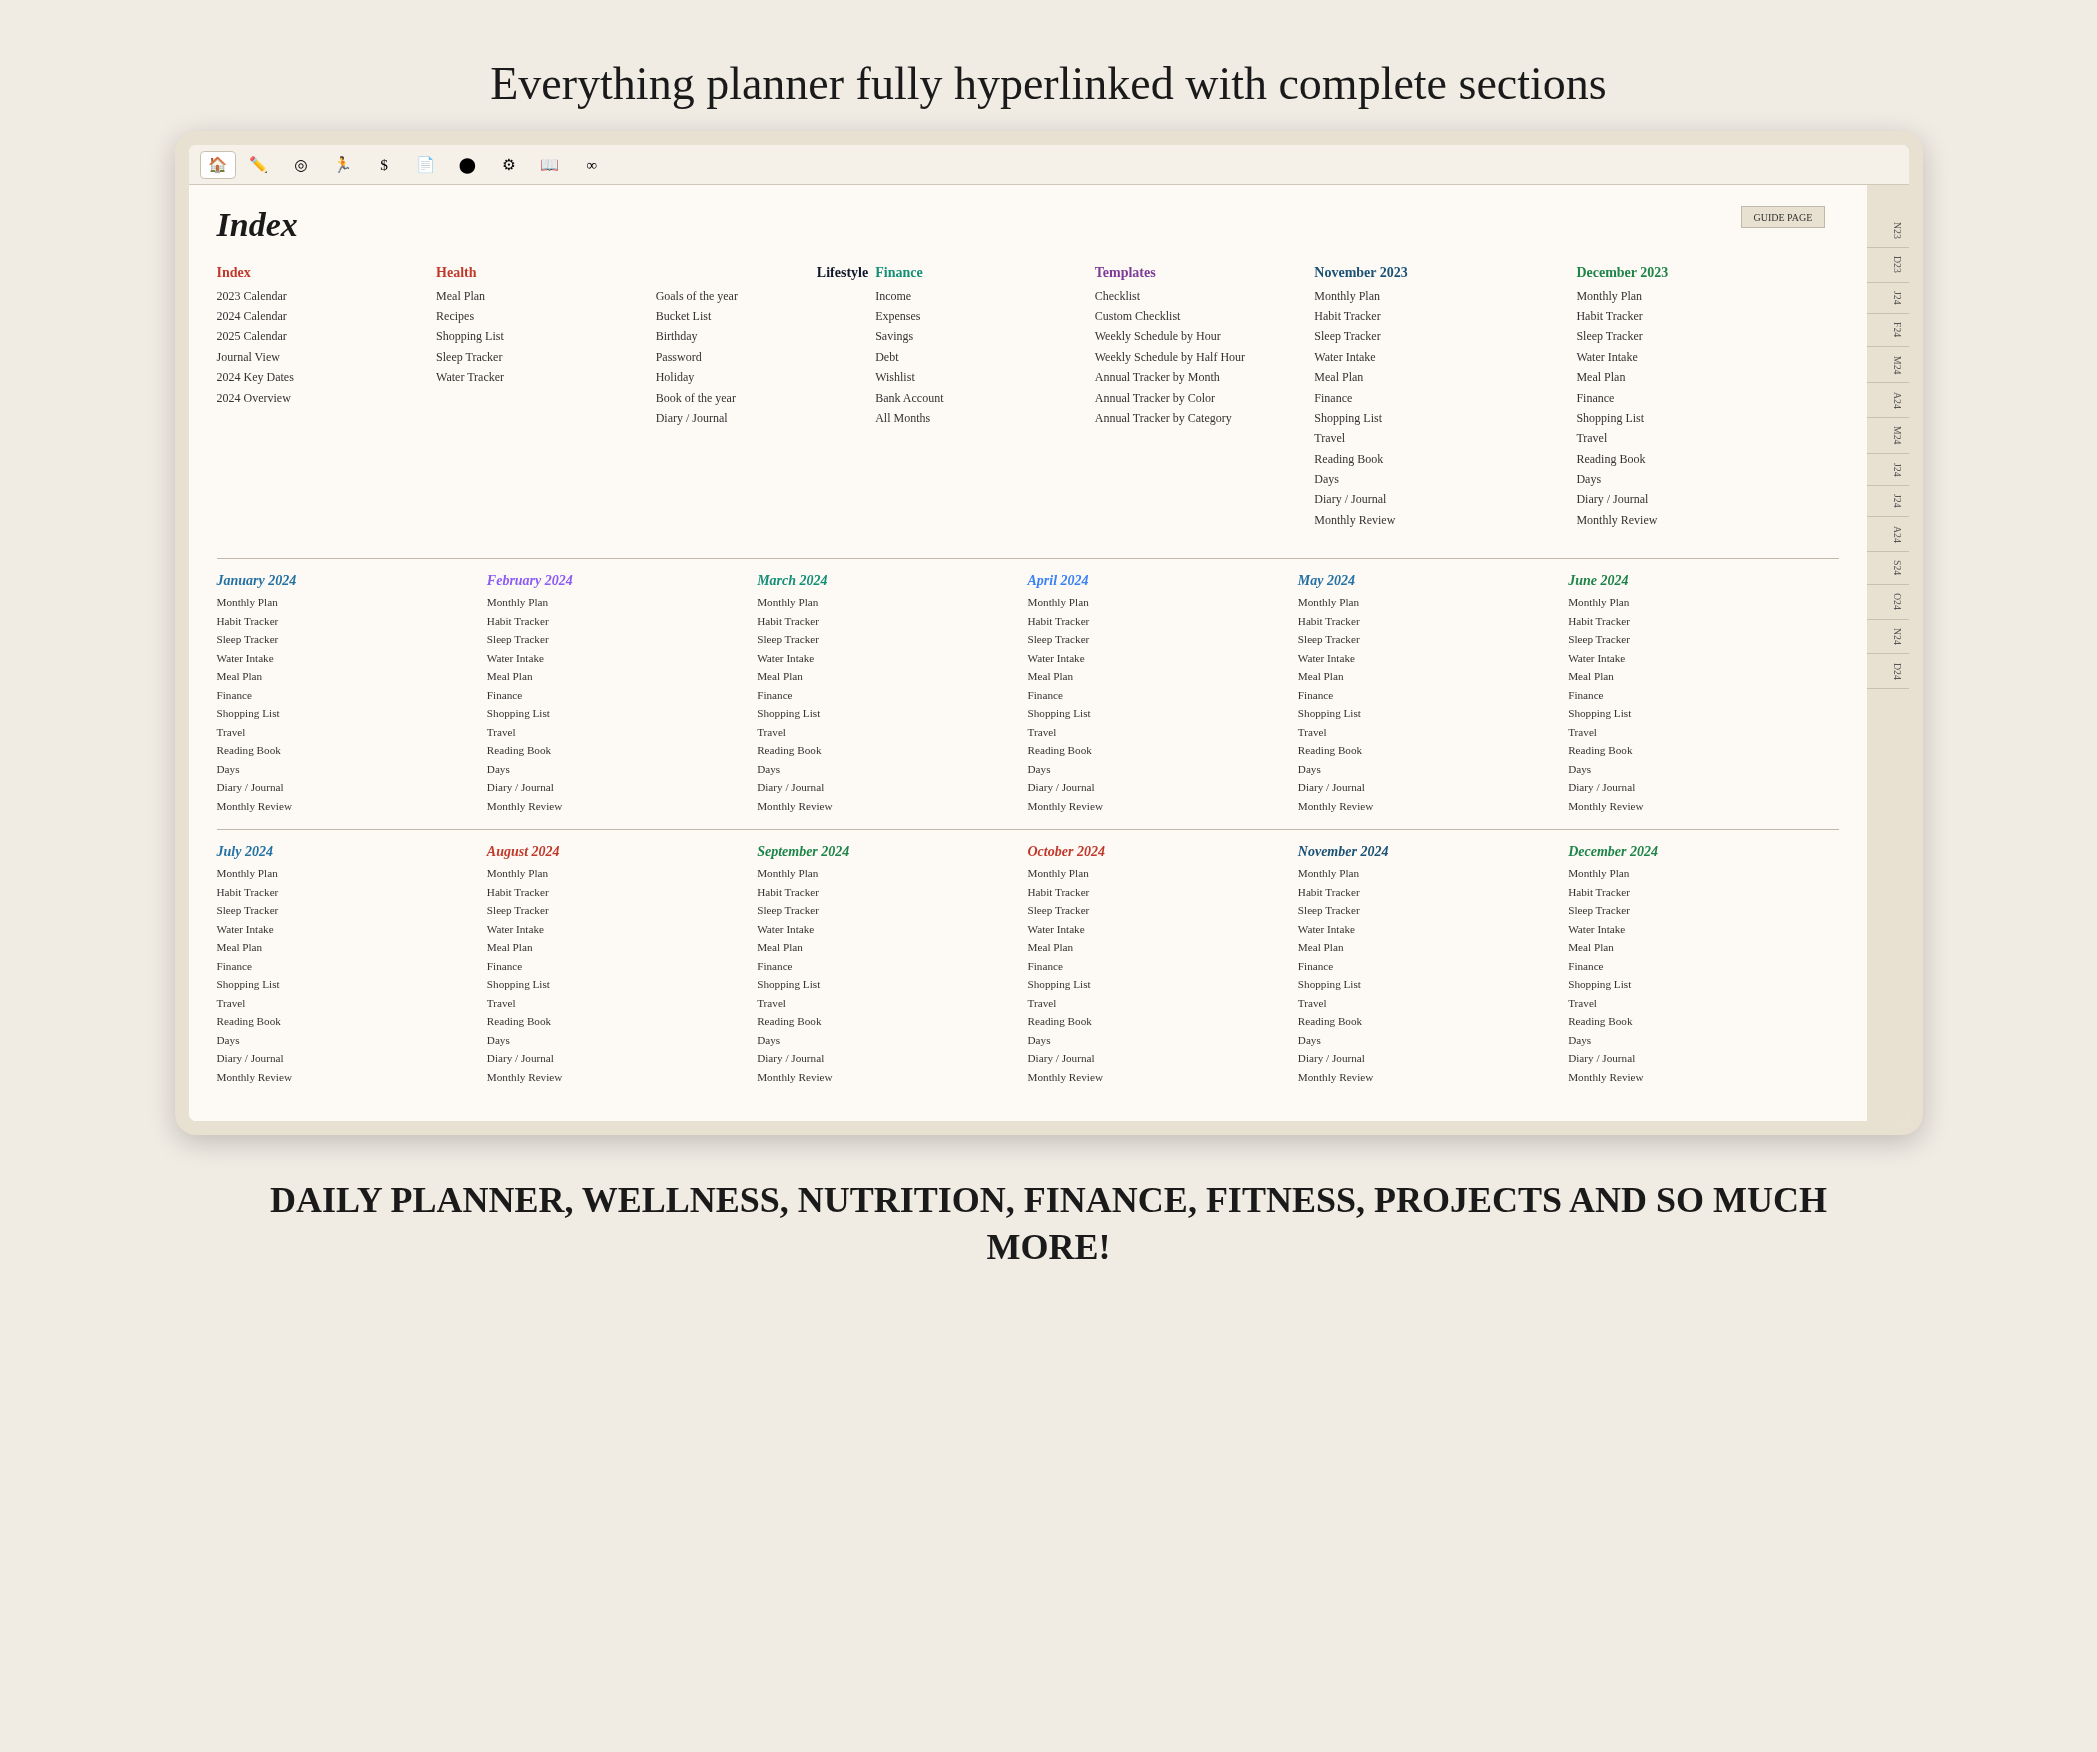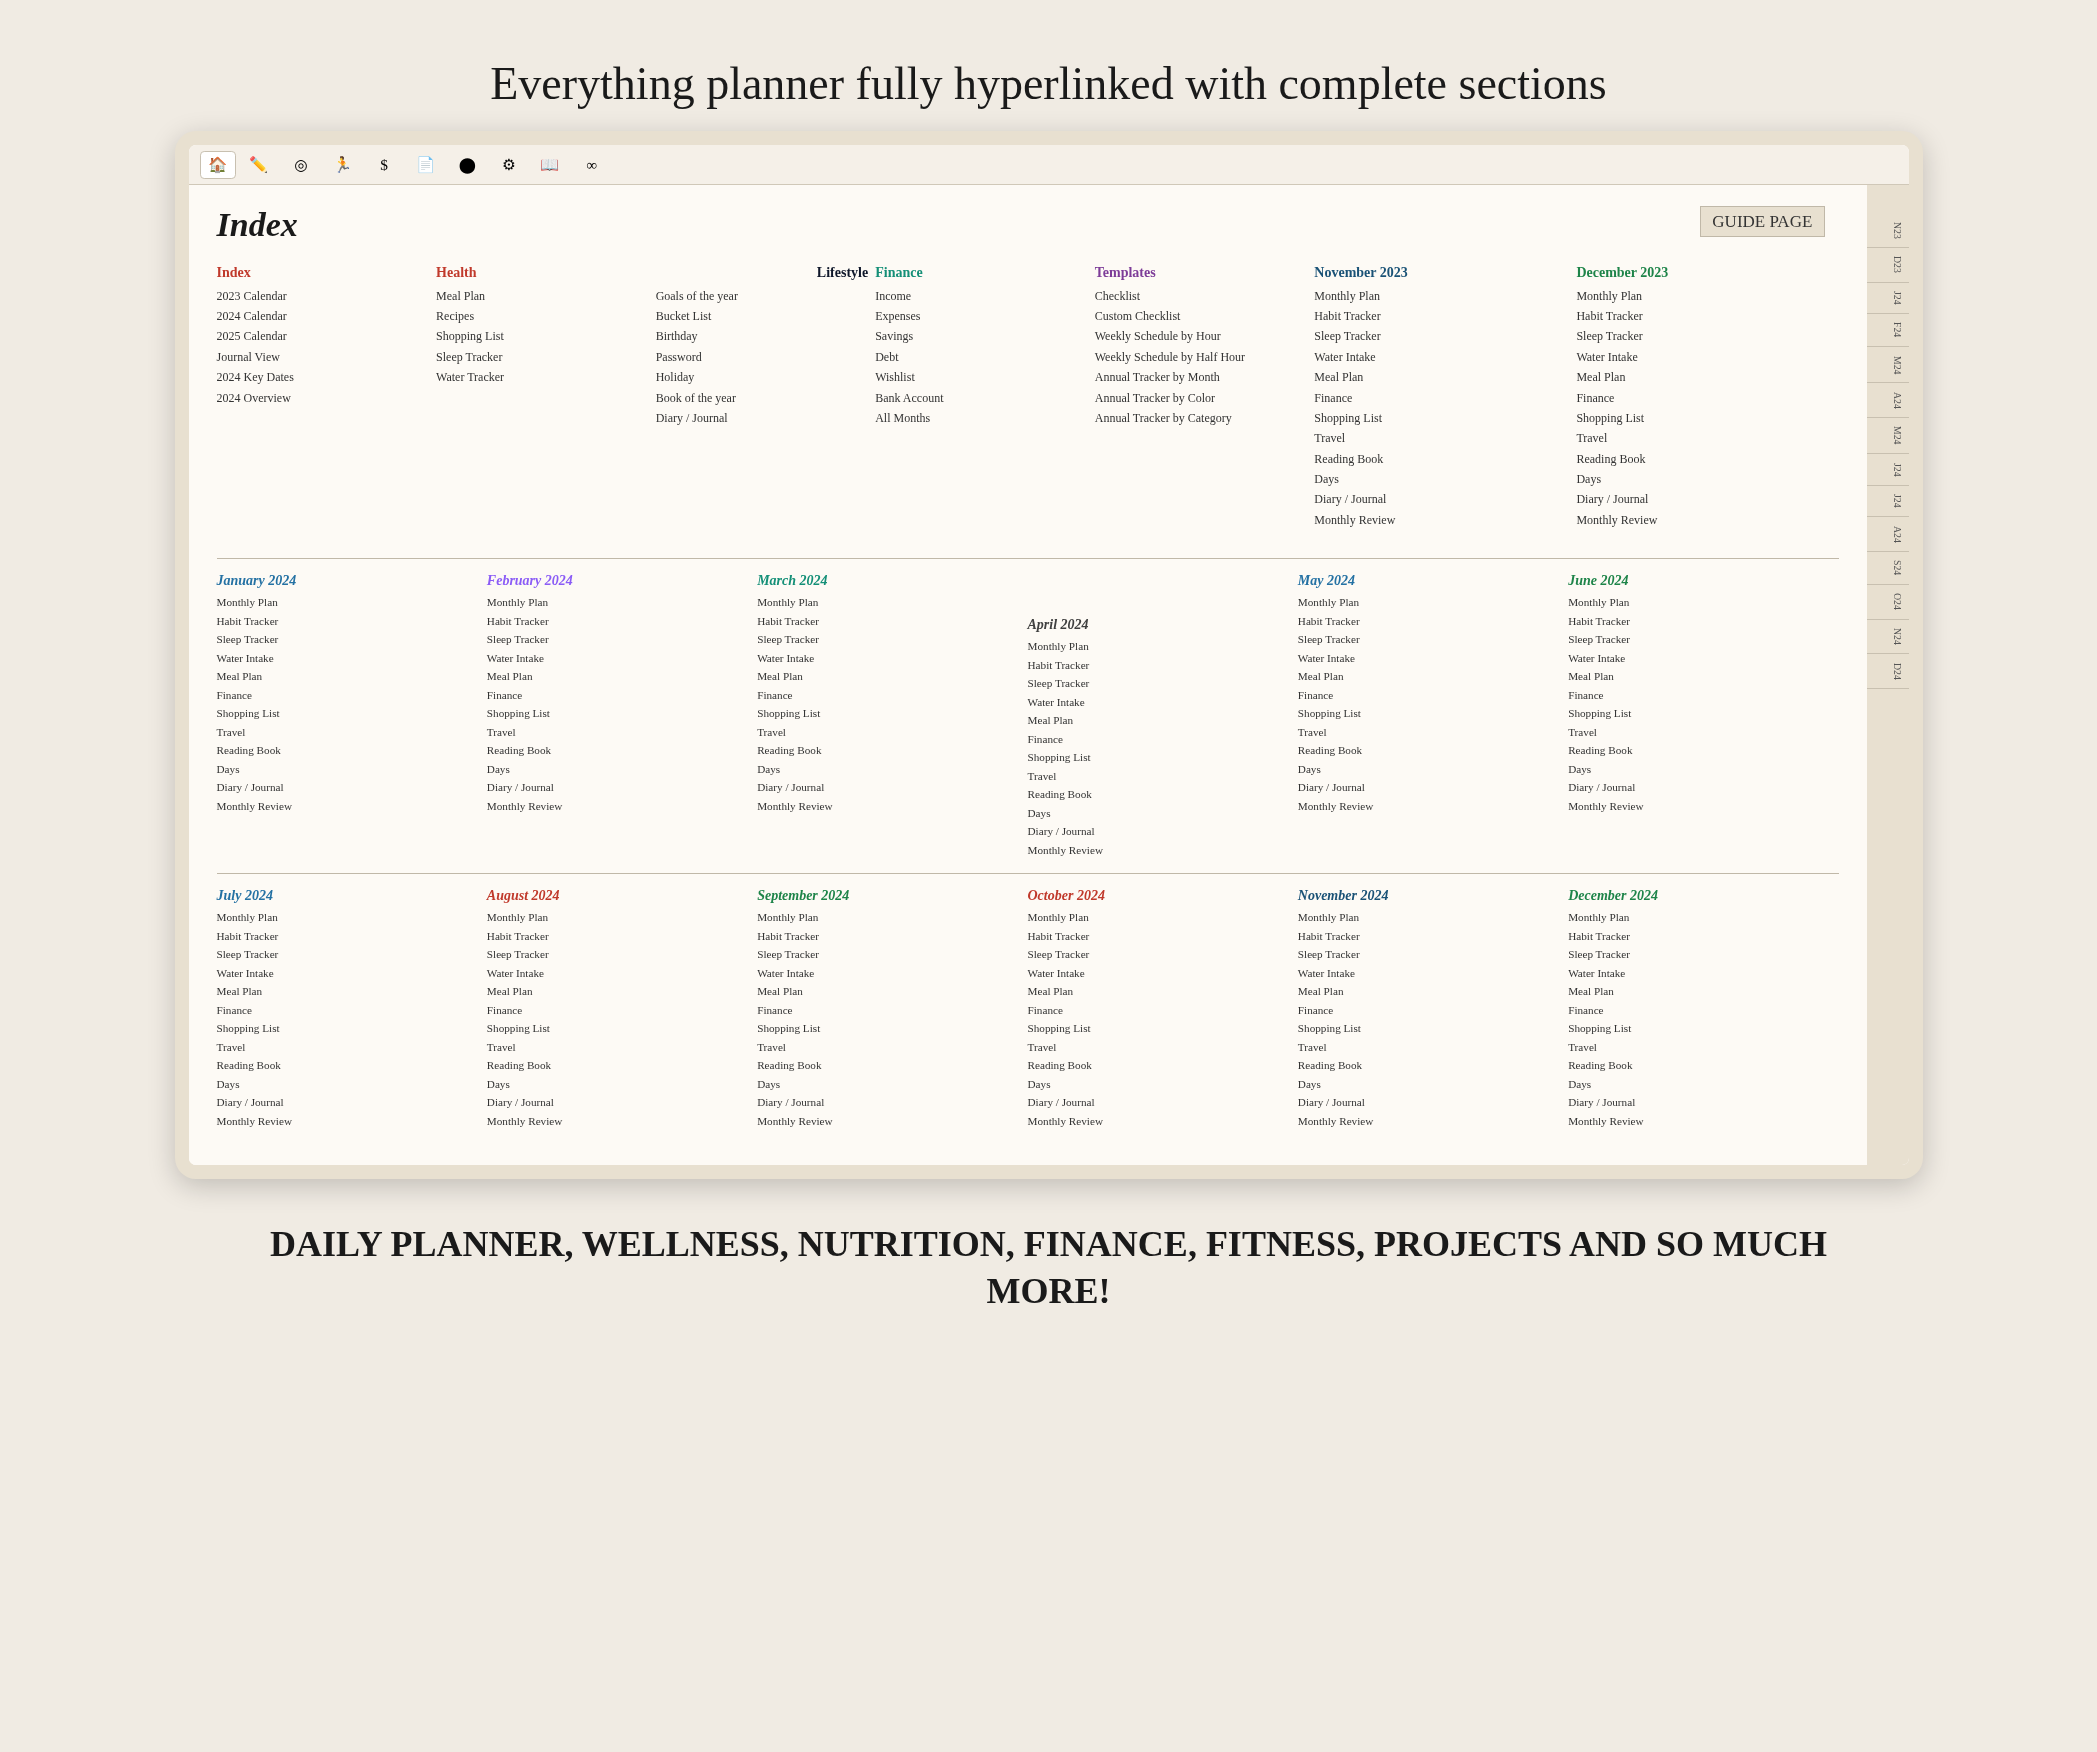--- a/index.html
+++ b/index.html
@@ -78,21 +78,21 @@
       position: relative;
     }
 
     .guide-btn {
       position: absolute;
       top: 21px;
       right: 42px;
       background: #e8e0d0;
       border: 0.7px solid #c0b8a8;
       padding: 4.2px 11.2px;
-      font-size: 17px;
+      font-size: 10px;
       font-family: Georgia, serif;
       cursor: pointer;
       color: #333;
     }
 
     .index-title {
       font-style: italic;
       font-size: 34px;
       font-weight: bold;
       color: #1a1a1a;
@@ -369,21 +369,21 @@
               <span class="month-item">Meal Plan</span>
               <span class="month-item">Finance</span>
               <span class="month-item">Shopping List</span>
               <span class="month-item">Travel</span>
               <span class="month-item">Reading Book</span>
               <span class="month-item">Days</span>
               <span class="month-item">Diary / Journal</span>
               <span class="month-item">Monthly Review</span>
             </div>
             <div class="month-col">
-              <div class="month-header" style="color: #404040; margin-top: 44px;">April 2024</div>
+              <div class="month-header" style="color: #3b82f6;">April 2024</div>
               <span class="month-item">Monthly Plan</span>
               <span class="month-item">Habit Tracker</span>
               <span class="month-item">Sleep Tracker</span>
               <span class="month-item">Water Intake</span>
               <span class="month-item">Meal Plan</span>
               <span class="month-item">Finance</span>
               <span class="month-item">Shopping List</span>
               <span class="month-item">Travel</span>
               <span class="month-item">Reading Book</span>
               <span class="month-item">Days</span>

